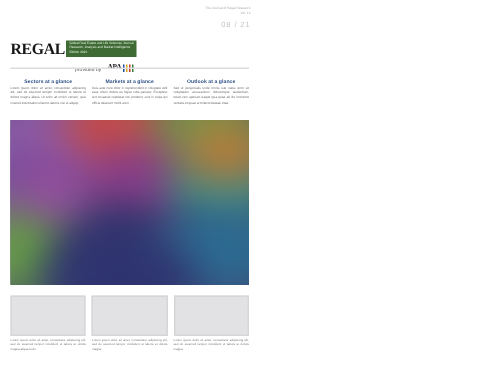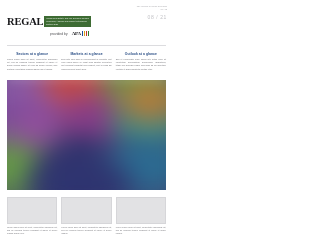--- a/index.html
+++ b/index.html
@@ -47,22 +47,23 @@
   
   .masthead {
     position: absolute;
     left: 7px;
     top: 15px;
     width: 84px;
     height: 23px;
   }
   .logo-row {
     display: flex;
-    align-items: center;
+    align-items: flex-start;
     height: 13px;
+    margin-top: 12px;
   }
   .logo-mark {
     background: #ffffff;
     color: #17171a;
     font-family: "Liberation Serif", serif;
     font-weight: bold;
     font-size: 10.5px;
     line-height: 13px;
     letter-spacing: -.2px;
     padding: 0 1px 0 0;

